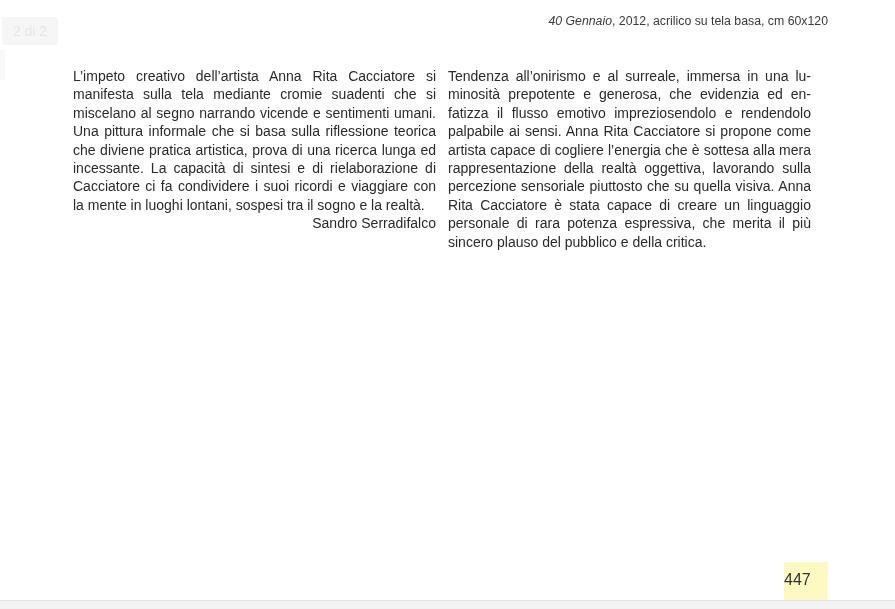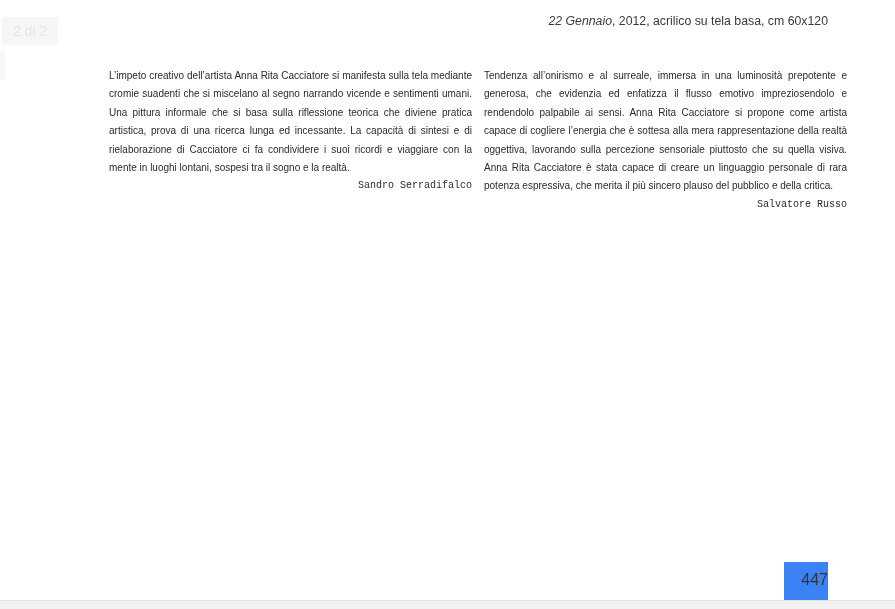--- a/index.html
+++ b/index.html
@@ -44,71 +44,68 @@
       color: #3a3a3a;
       white-space: nowrap;
     }
     .caption .italic {
       font-style: italic;
     }
     .column {
       position: absolute;
       top: 67px;
       width: 363px;
-      font-size: 10px;
+      font-size: 14px;
       line-height: 18.4px;
       text-align: justify;
       color: #2a2a2a;
       hyphens: manual;
-      margin-left: 36px;
     }
     .col-left { left: 73px; }
     .col-right { left: 448px; }
     .column p {
       margin: 0;
     }
     .signature {
       text-align: right;
       margin: 0;
-      font-family: Liberation Mono, monospace;
     }
     .page-number {
       position: absolute;
       left: 784px;
       top: 562px;
       width: 44px;
       height: 38px;
-      background: #3b82f6;
+      background: #fef9c3;
       font-size: 16px;
       line-height: 36px;
-      text-align: right;
+      text-align: left;
       color: #333;
     }
     .bottom-bar {
       position: absolute;
       left: 0;
       top: 600px;
       width: 895px;
       height: 9px;
       background: #f2f2f2;
       border-top: 1px solid #e2e2e2;
     }
   </style>
 </head>
 <body>
 
 <div class="page-badge">2 di 2</div>
 <div class="left-edge"></div>
 
-<div class="caption"><span class="italic">22 Gennaio</span><span>, 2012, acrilico su tela basa, cm 60x120</span></div>
+<div class="caption"><span class="italic">40 Gennaio</span><span>, 2012, acrilico su tela basa, cm 60x120</span></div>
 
 <div class="column col-left">
   <p>L’impeto creativo dell’artista Anna Rita Cacciatore si manifesta sulla tela mediante cromie suadenti che si miscelano al segno narrando vicende e sentimenti umani. Una pittura informale che si basa sulla riflessione teorica che diviene pratica artistica, prova di una ricerca lunga ed incessante. La capacità di sintesi e di rielabo­razione di Cacciatore ci fa condividere i suoi ricordi e viaggiare con la mente in luoghi lontani, sospesi tra il sogno e la realtà.</p>
   <p class="signature">Sandro Serradifalco</p>
 </div>
 
 <div class="column col-right">
   <p>Tendenza all’onirismo e al surreale, immersa in una lu­minosità prepotente e generosa, che evidenzia ed en­fatizza il flusso emotivo impreziosendolo e rendendolo palpabile ai sensi. Anna Rita Cacciatore si propone come artista capace di cogliere l’energia che è sottesa alla mera rappresentazione della realtà oggettiva, lavo­rando sulla percezione sensoriale piuttosto che su quella visiva. Anna Rita Cacciatore è stata capace di creare un linguaggio personale di rara potenza espres­siva, che merita il più sincero plauso del pubblico e della critica.</p>
-  <p class="signature">Salvatore Russo</p>
 </div>
 
 <div class="page-number">447</div>
 <div class="bottom-bar"></div>
 
 </body></html>

